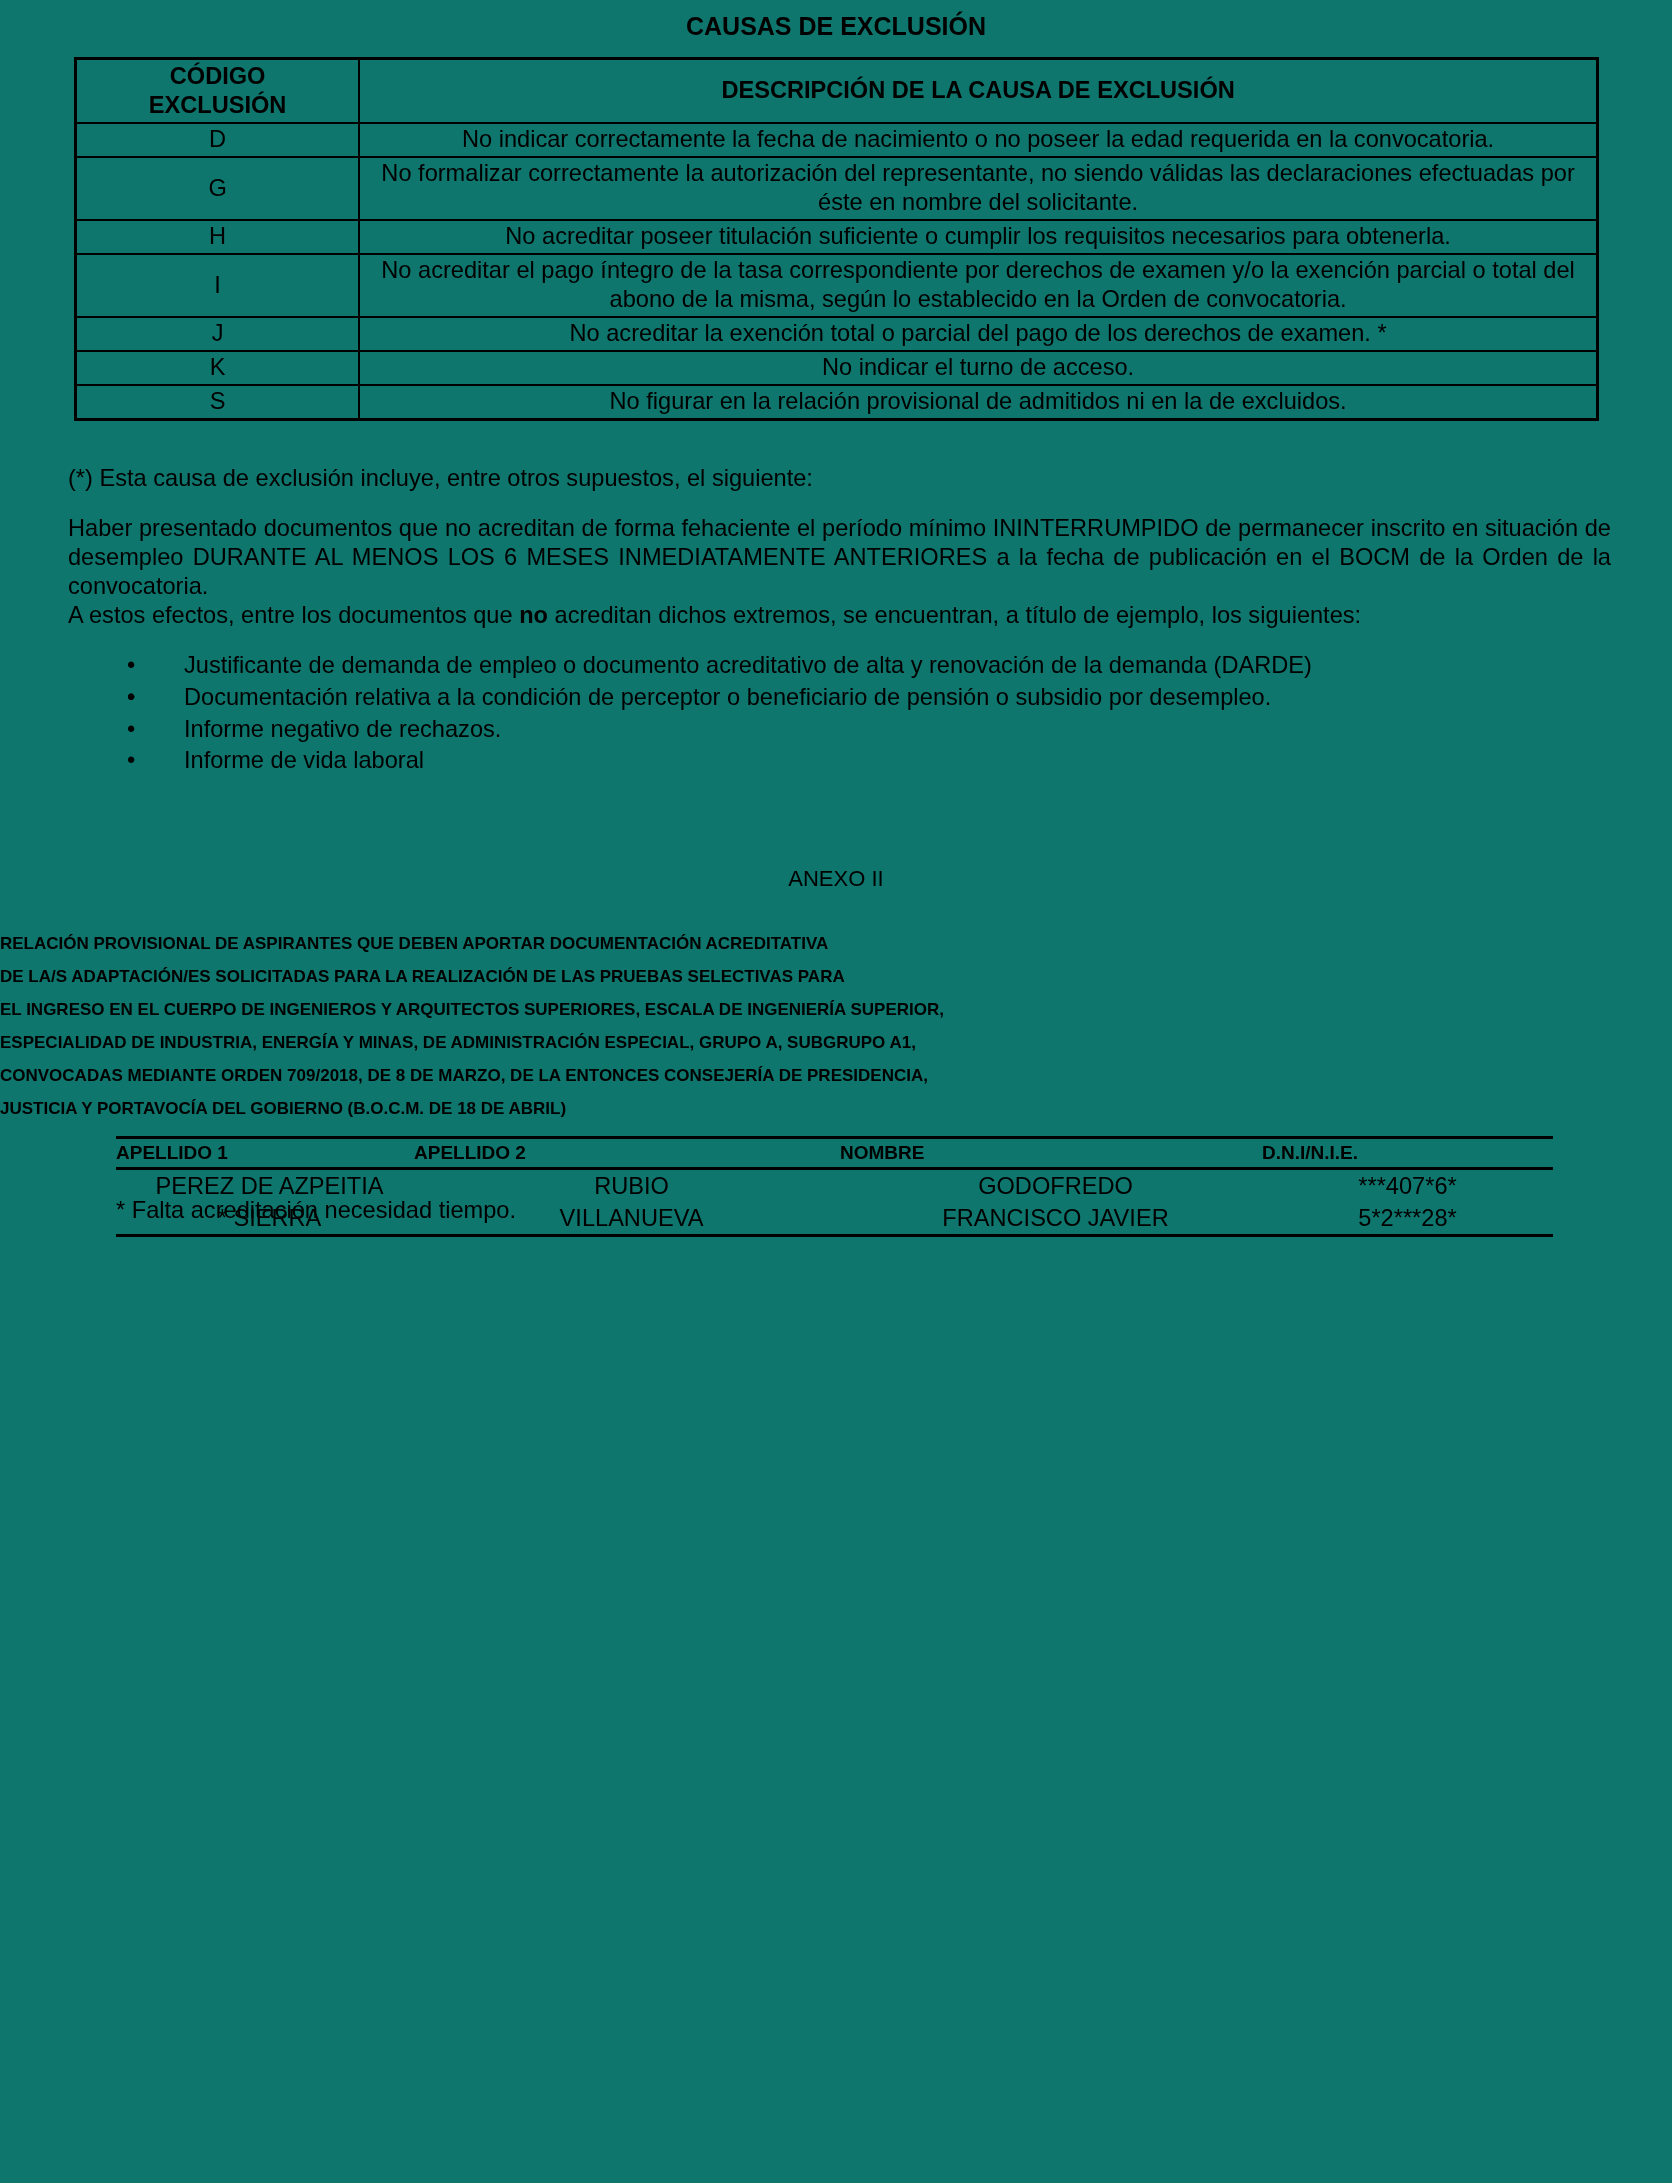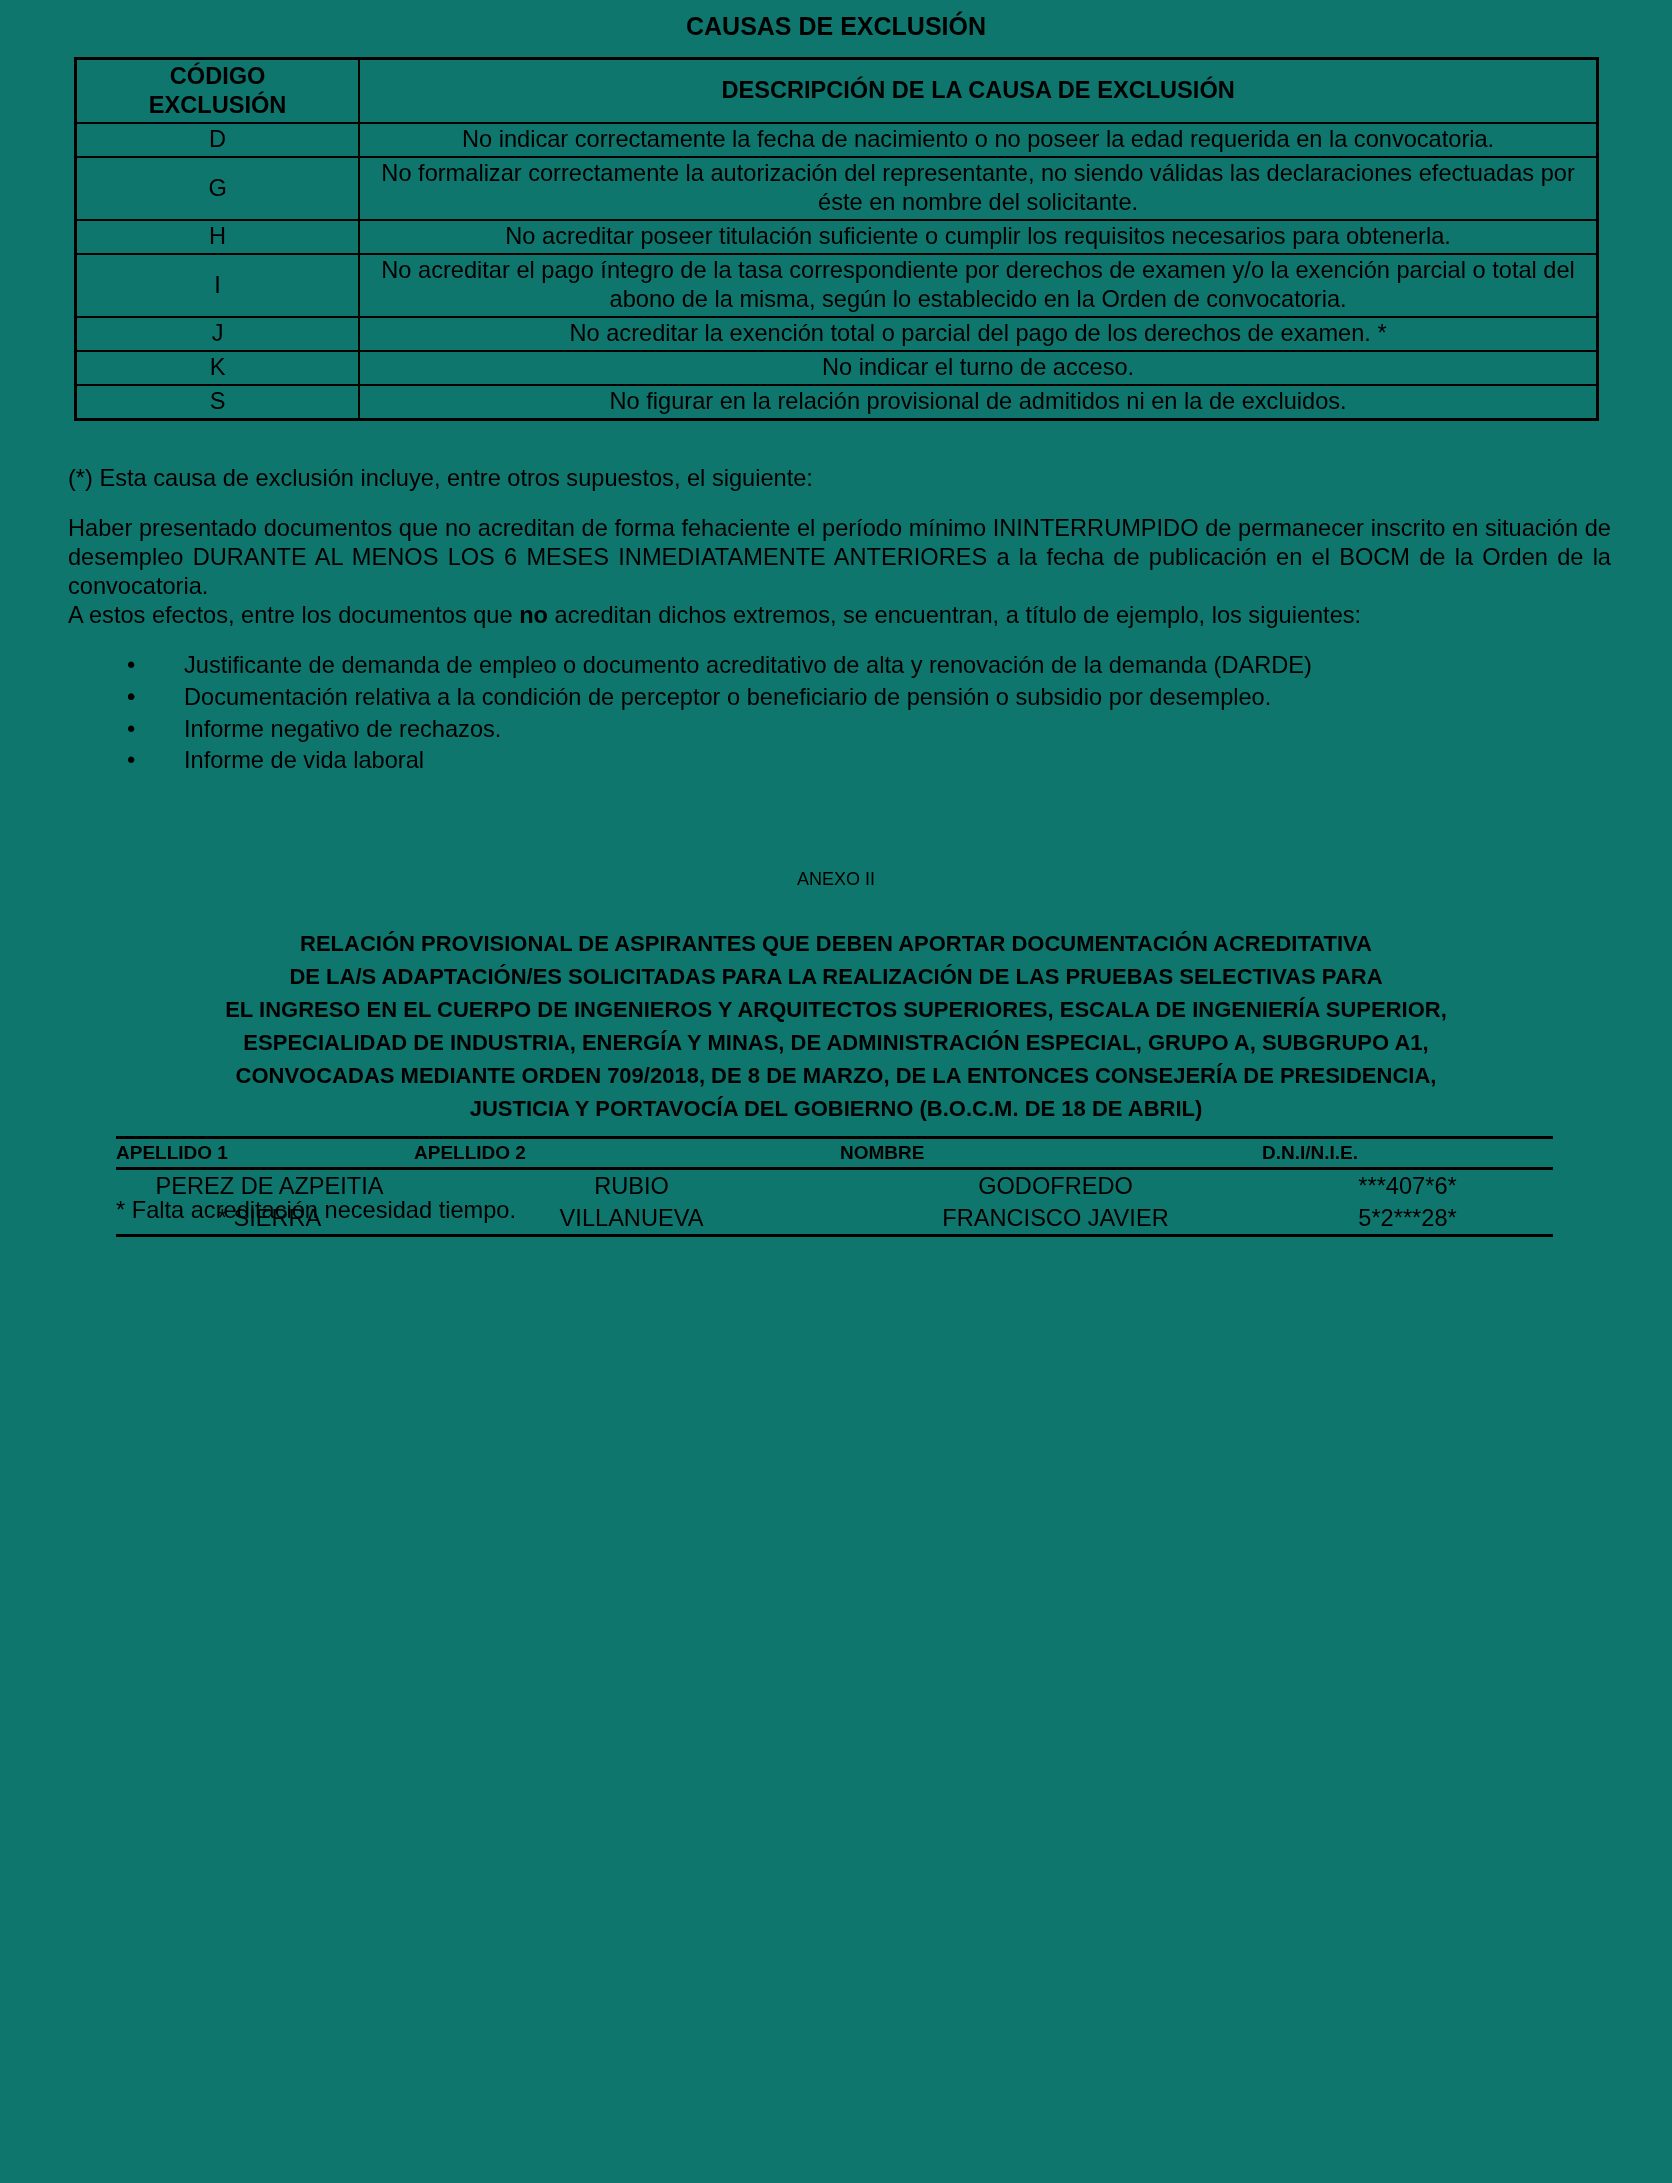--- a/index.html
+++ b/index.html
@@ -87,29 +87,28 @@
     font-size: 23.6px;
     line-height: 28px;
   }
 
   
   .anexo-label {
     position: absolute;
     top: 864px; left: 0;
     width: 1672px;
     text-align: center;
-    font-size: 18px;
+    font-size: 22px;
     line-height: 30px;
   }
   .anexo-heading {
     position: absolute;
     top: 927px; left: 0;
     width: 1672px;
-    text-align: center;
-    font-size: 22px;
+    font-size: 17px;
     font-weight: bold;
     line-height: 33px;
   }
   .anexo-heading div { white-space: nowrap; }
 
   
   table.aspirantes {
     position: absolute;
     left: 116px; top: 1136px;
     width: 1437px;

